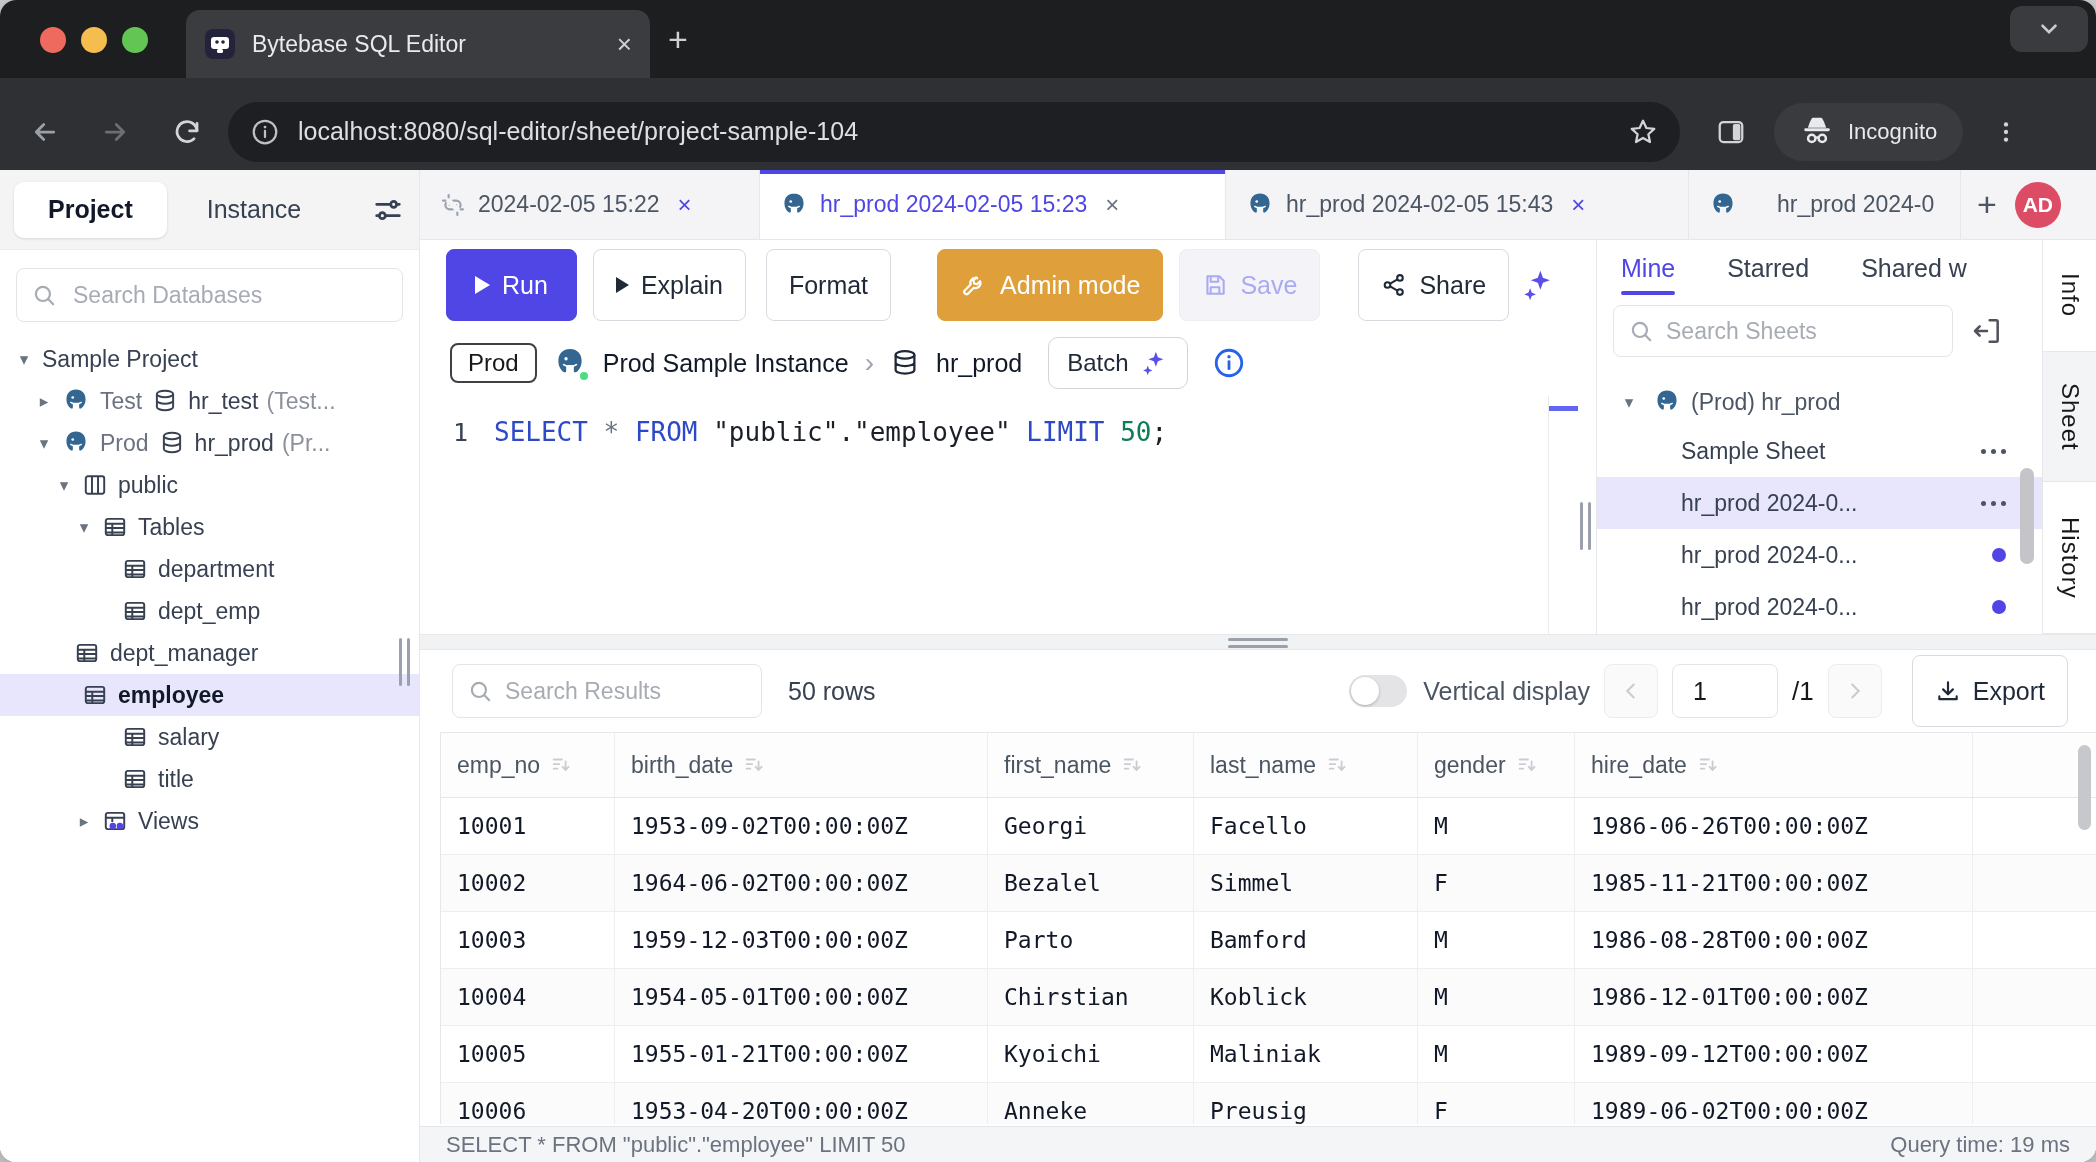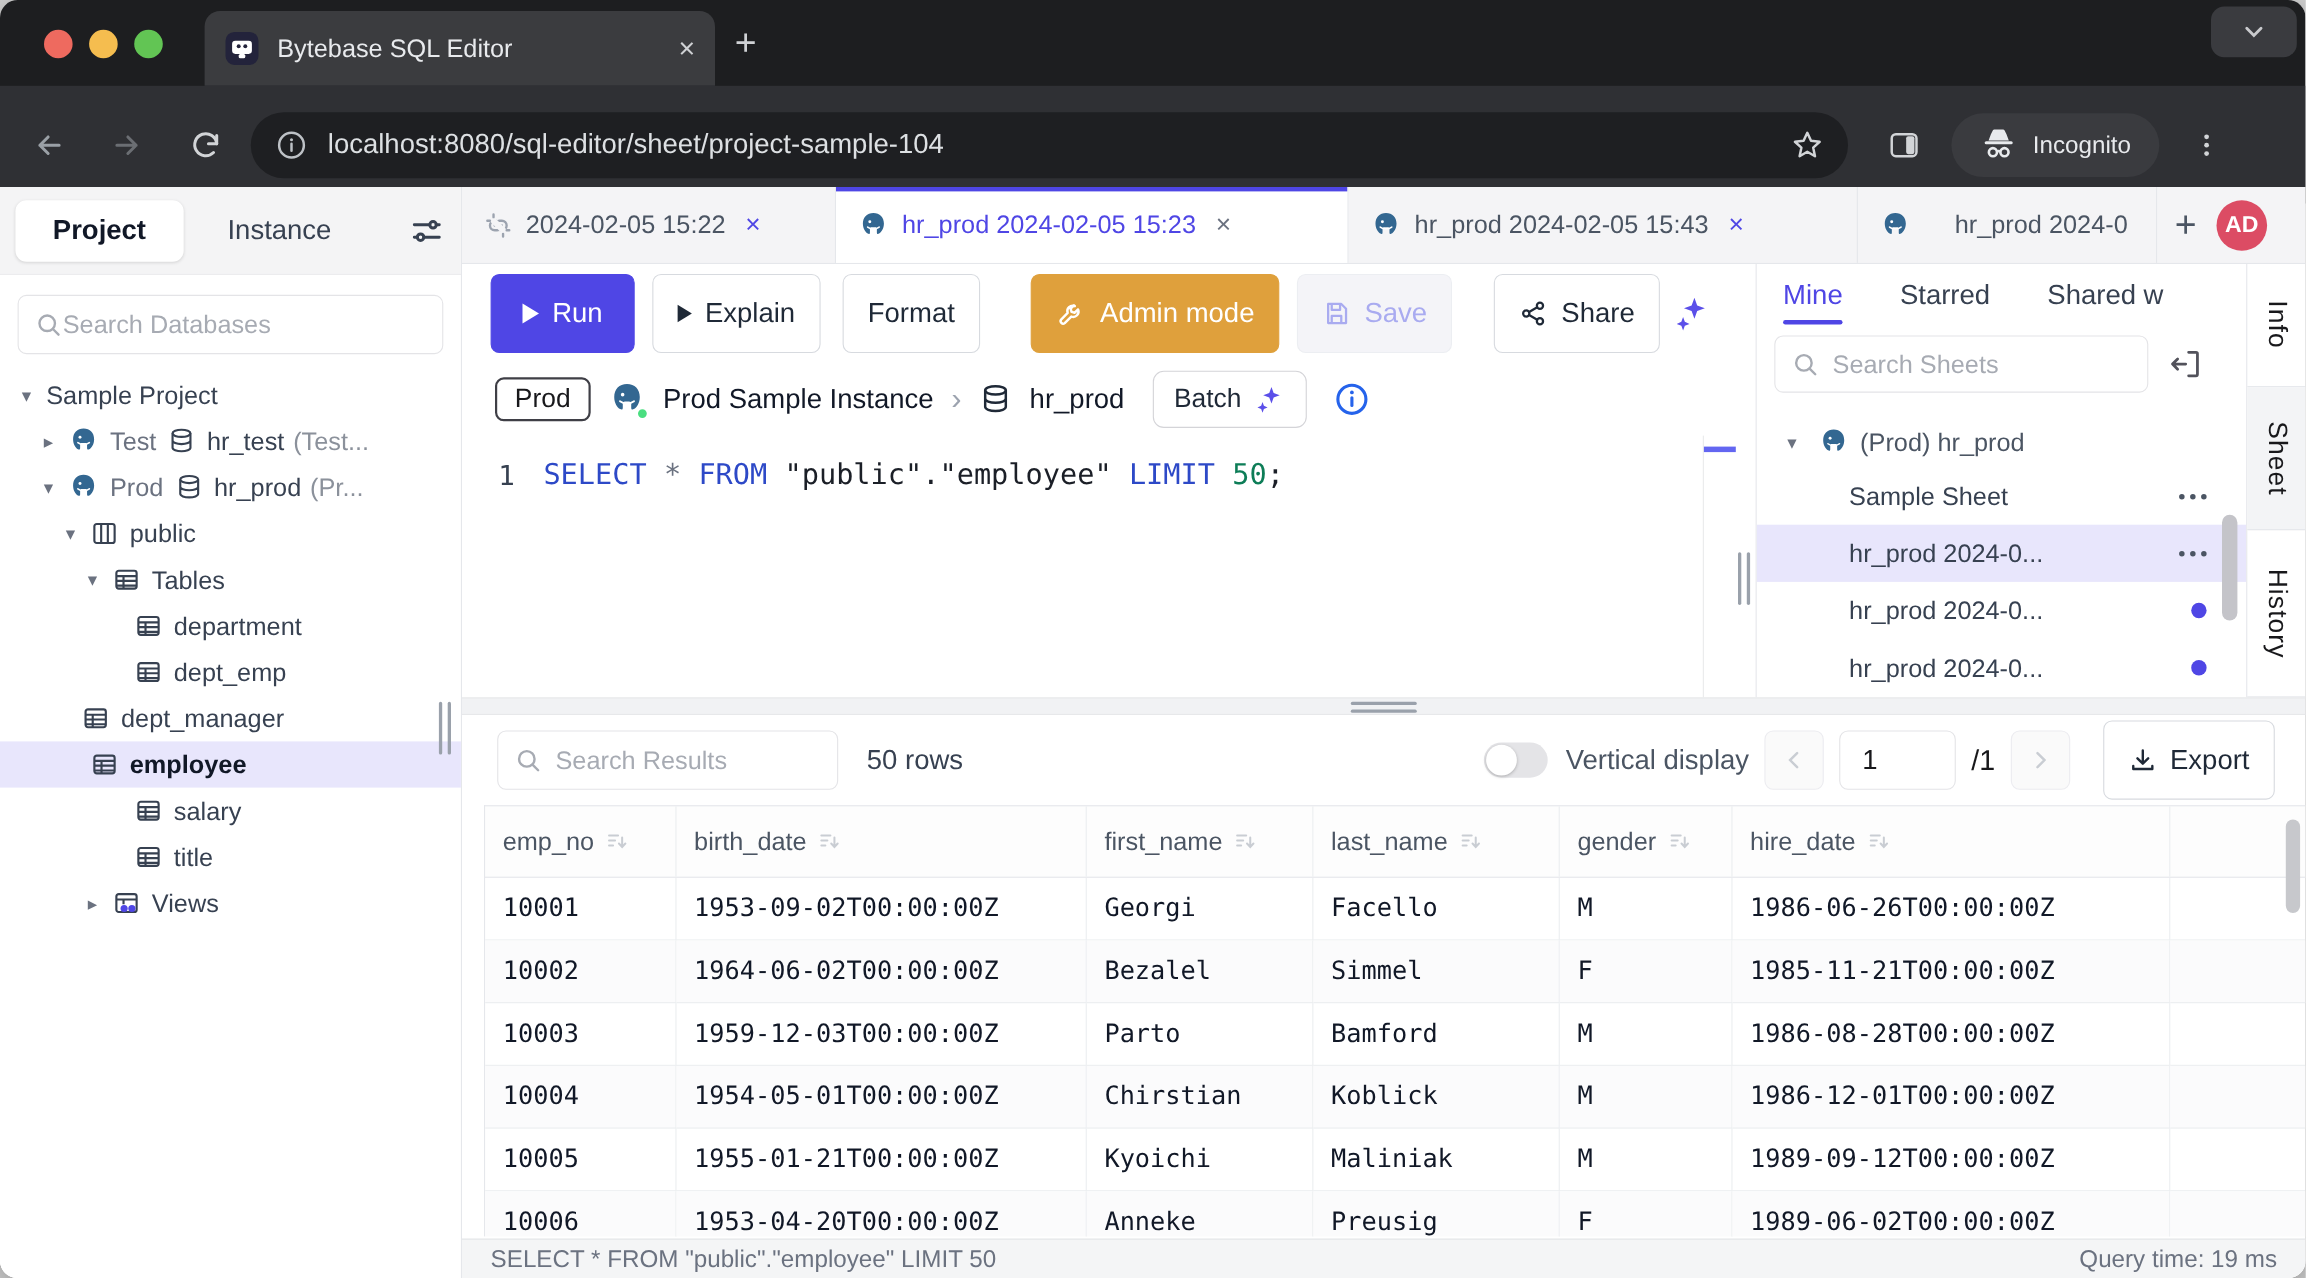--- a/index.html
+++ b/index.html
@@ -30,21 +30,21 @@
 
   
   .app{position:absolute;left:0;top:170px;width:2096px;height:992px;background:#fff;}
 
   
   .sidebar{position:absolute;left:0;top:0;width:420px;height:100%;border-right:1px solid var(--border);background:#fff;}
   .sb-tabs{height:80px;background:#f4f4f5;border-bottom:1px solid #ececee;display:flex;align-items:center;padding:0 14px;}
   .sb-chip{background:#fff;border-radius:10px;box-shadow:0 1px 3px rgba(0,0,0,.12);height:56px;display:flex;align-items:center;padding:0 34px;font-size:25px;color:#111827;font-weight:700;}
   .sb-tab2{margin-left:40px;font-size:25px;color:#374151;}
   .sb-sliders{margin-left:auto;color:#374151;}
-  .sb-search{margin:18px 16px 0;height:54px;border:1px solid #e4e4e7;border-radius:8px;display:flex;align-items:center;padding:0 14px;gap:0;}
+  .sb-search{margin:18px 16px 0;height:54px;border:1px solid #e4e4e7;border-radius:8px;display:flex;align-items:center;padding:0 14px;gap:16px;}
   .sb-search input,.ph-input{border:0;outline:none;font-size:23px;color:#374151;flex:1;background:transparent;font-family:"Liberation Sans",sans-serif;}
   .sb-search input::placeholder,.ph-input::placeholder{color:#a7abb3;}
   .tree{margin-top:16px;}
   .trow{height:42px;display:flex;align-items:center;font-size:23px;color:#374151;white-space:nowrap;overflow:hidden;}
   .trow.sel{background:var(--sel);color:#111827;}
   .tarrow{width:20px;flex:none;color:#6b7280;font-size:17px;text-align:center;margin-right:8px;}
   .ticon{flex:none;margin-right:10px;display:flex;}
   .tenv{color:#6b7280;margin-right:10px;}
   .tsuffix{color:#8b919b;margin-left:8px;}
   .drag-v{position:absolute;display:flex;gap:5px;}

